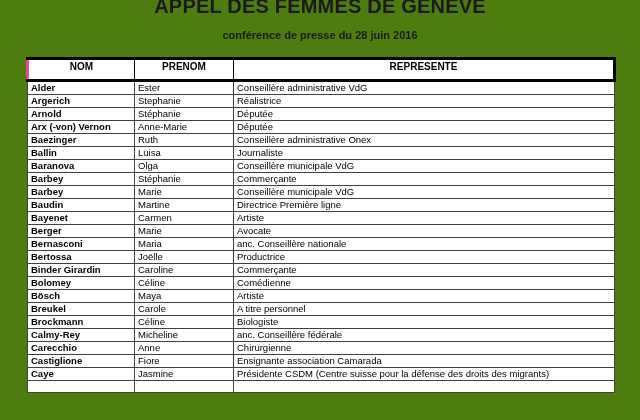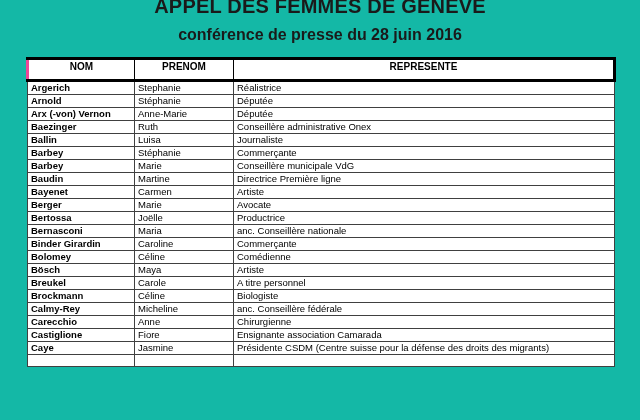--- a/index.html
+++ b/index.html
@@ -5,40 +5,40 @@
   * { margin:0; padding:0; box-sizing:border-box; }
   html,body { width:640px; height:420px; }
   body {
     background:#ffffff;
     font-family:"Liberation Sans", sans-serif;
     color:#000000;
   }
   .page {
     position:relative;
     width:640px; height:420px;
-    background:#14b8a6;
+    background:#4d7c0f;
     overflow:hidden;
     text-decoration:underline;
   }
   .doc-title {
     position:absolute;
     top:-4px; left:0; width:640px;
     text-align:center;
     font-size:20px;
     font-weight:bold;
     line-height:20px;
     letter-spacing:0.2px;
     color:#1a1a1a;
     white-space:nowrap;
   }
   .doc-subtitle {
     position:absolute;
     top:28px; left:0; width:640px;
     text-align:center;
-    font-size:16px;
+    font-size:11px;
     font-weight:bold;
     line-height:14px;
     color:#1a1a1a;
   }
   table.people {
     position:absolute;
     left:26px; top:57px;
     width:587px;
     border-collapse:collapse;
     table-layout:fixed;
@@ -88,20 +88,25 @@
       <col style="width:381px">
     </colgroup>
     <thead>
       <tr>
         <th>NOM</th>
         <th>PRENOM</th>
         <th>REPRESENTE</th>
       </tr>
     </thead>
     <tbody>
+    <tr>
+      <td class="c-nom">Alder</td>
+      <td class="c-prenom">Ester</td>
+      <td class="c-represente">Conseillère administrative VdG</td>
+    </tr>
 
     <tr>
       <td class="c-nom">Argerich</td>
       <td class="c-prenom">Stephanie</td>
       <td class="c-represente">Réalistrice</td>
     </tr>
 
     <tr>
       <td class="c-nom">Arnold</td>
       <td class="c-prenom">Stéphanie</td>
@@ -119,20 +124,25 @@
       <td class="c-prenom">Ruth</td>
       <td class="c-represente">Conseillère administrative Onex</td>
     </tr>
 
     <tr>
       <td class="c-nom">Ballin</td>
       <td class="c-prenom">Luisa</td>
       <td class="c-represente">Journaliste</td>
     </tr>
 
+    <tr>
+      <td class="c-nom">Baranova</td>
+      <td class="c-prenom">Olga</td>
+      <td class="c-represente">Conseillère municipale VdG</td>
+    </tr>
 
     <tr>
       <td class="c-nom">Barbey</td>
       <td class="c-prenom">Stéphanie</td>
       <td class="c-represente">Commerçante</td>
     </tr>
 
     <tr>
       <td class="c-nom">Barbey</td>
       <td class="c-prenom">Marie</td>
@@ -152,32 +162,32 @@
       <td class="c-represente">Artiste</td>
     </tr>
 
     <tr>
       <td class="c-nom">Berger</td>
       <td class="c-prenom">Marie</td>
       <td class="c-represente">Avocate</td>
     </tr>
 
     <tr>
+      <td class="c-nom">Bernasconi</td>
+      <td class="c-prenom">Maria</td>
+      <td class="c-represente">anc. Conseillère nationale</td>
+    </tr>
+
+    <tr>
       <td class="c-nom">Bertossa</td>
       <td class="c-prenom">Joëlle</td>
       <td class="c-represente">Productrice</td>
     </tr>
 
     <tr>
-      <td class="c-nom">Bernasconi</td>
-      <td class="c-prenom">Maria</td>
-      <td class="c-represente">anc. Conseillère nationale</td>
-    </tr>
-
-    <tr>
       <td class="c-nom">Binder Girardin</td>
       <td class="c-prenom">Caroline</td>
       <td class="c-represente">Commerçante</td>
     </tr>
 
     <tr>
       <td class="c-nom">Bolomey</td>
       <td class="c-prenom">Céline</td>
       <td class="c-represente">Comédienne</td>
     </tr>

